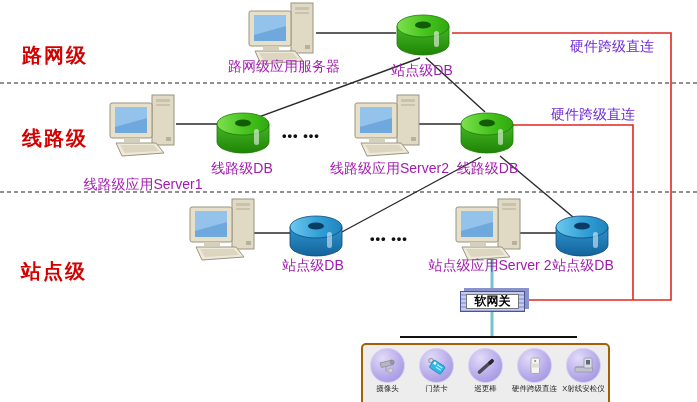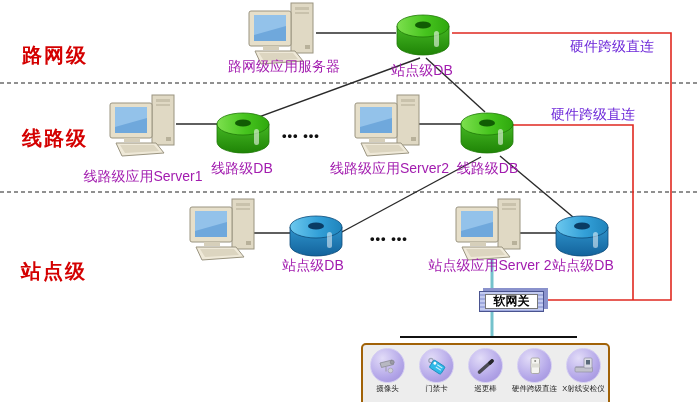--- a/index.html
+++ b/index.html
@@ -7,21 +7,21 @@
          font-family:"Liberation Sans","DejaVu Sans",sans-serif;}
   svg.lines{position:absolute;left:0;top:0;width:697px;height:402px;pointer-events:none;}
   .lvl{position:absolute;font-weight:bold;font-size:20px;color:#d40000;letter-spacing:2px;white-space:nowrap;}
   .nlabel{position:absolute;font-size:14px;color:#a21caf;text-align:center;white-space:nowrap;line-height:16px;}
   .ann{position:absolute;font-size:14px;color:#6d28d9;white-space:nowrap;}
   .dots{position:absolute;font-size:13px;font-weight:bold;color:#111;letter-spacing:1px;white-space:nowrap;}
   .node{position:absolute;}
   
   .gw{position:absolute;left:460px;top:291px;width:65px;height:21px;
       background:repeating-linear-gradient(180deg,#c3cbf0 0 2px,#9fa9de 2px 4px);
-      border:1px solid #4a5490;box-shadow:4px -3px 0 #8a92cc;box-sizing:border-box;margin-left:19px;}
+      border:1px solid #4a5490;box-shadow:4px -3px 0 #8a92cc;box-sizing:border-box;}
   .gw-label{position:absolute;left:5px;top:2px;right:5px;bottom:2px;background:#fff;
       border:1px solid #777;font-size:12px;font-weight:bold;color:#000;text-align:center;
       line-height:13px;white-space:nowrap;overflow:hidden;}
   
   .panel{position:absolute;left:361px;top:343px;width:249px;height:70px;background:#ededed;
       border:2px solid #a16207;border-radius:5px;box-sizing:border-box;
       display:flex;justify-content:space-around;align-items:flex-start;padding-top:3px;}
   .dev{display:flex;flex-direction:column;align-items:center;width:48px;}
   .dev .circ{width:33px;height:33px;border-radius:50%;
       background:radial-gradient(circle at 35% 28%,#e2dcf8,#b3a6e8 62%,#9c8cd8);
@@ -134,21 +134,21 @@
   <svg class="node" style="left:214px;top:110px;width:58px;height:47px;">
       <use href="#sym-db-green"></use>
     </svg>
   <div class="dots" style="left:282px;top:128px;">••• •••</div>
   <svg class="node" style="left:351px;top:93px;width:74px;height:66px;">
       <use href="#sym-computer"></use>
     </svg>
   <svg class="node" style="left:458px;top:110px;width:58px;height:47px;">
       <use href="#sym-db-green"></use>
     </svg>
-  <div class="nlabel" style="left:78px;top:168px;width:130px;">线路级应用Server1</div>
+  <div class="nlabel" style="left:78px;top:176px;width:130px;">线路级应用Server1</div>
   <div class="nlabel" style="left:203px;top:160px;width:78px;">线路级DB</div>
   <div class="nlabel" style="left:327px;top:160px;width:125px;">线路级应用Server2</div>
   <div class="nlabel" style="left:450px;top:160px;width:75px;">线路级DB</div>
   <div class="ann" style="left:551px;top:106px;">硬件跨级直连</div>
 
   <svg class="node" style="left:186px;top:197px;width:74px;height:66px;">
       <use href="#sym-computer"></use>
     </svg>
   <svg class="node" style="left:287px;top:213px;width:58px;height:47px;">
       <use href="#sym-db-blue"></use>

